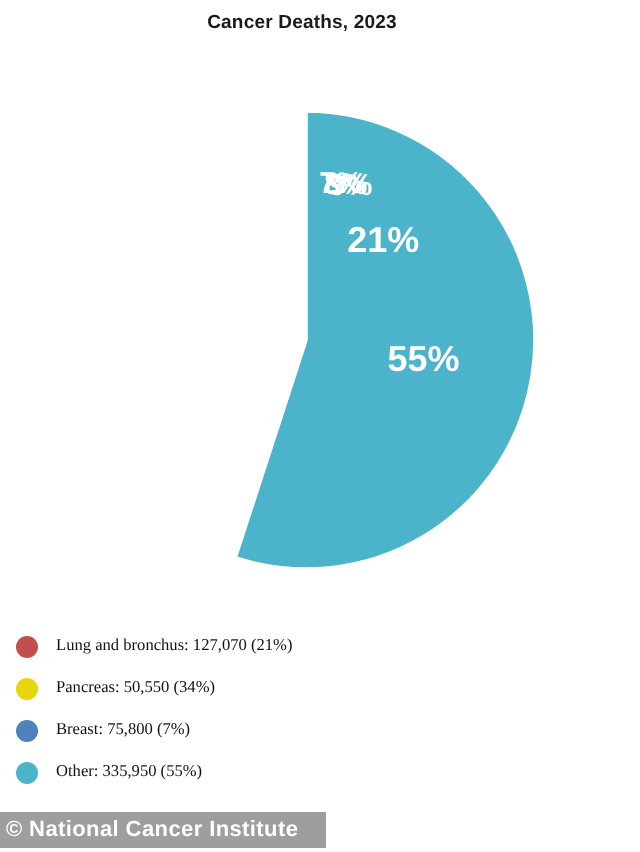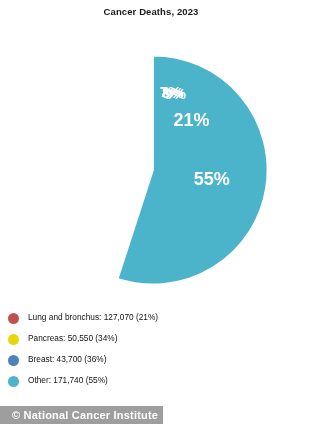--- a/index.html
+++ b/index.html
@@ -50,21 +50,23 @@
   }
 
   #legend {
     position: absolute;
     left: 8px;
     top: 313px;
     width: 290px;
   }
   .legend-row {
     display: flex;
+    align-items: center;
     height: 21px;
+    font-family: Liberation Serif, serif;
   }
   .legend-dot {
     width: 11px;
     height: 11px;
     border-radius: 50%;
     flex: 0 0 auto;
     margin-right: 9px;
   }
   .legend-text {
     font-size: 8.3px;
@@ -75,21 +77,21 @@
 
   #watermark {
     position: absolute;
     left: 0;
     bottom: 2px;
     height: 18px;
     width: 163px;
     background: rgba(120,120,120,0.72);
     display: flex;
     align-items: center;
-    padding-left: 12px;
+    padding-left: 3px;
     box-sizing: border-box;
   }
   #watermark-text {
     font-size: 11px;
     font-weight: bold;
     color: #ffffff;
     letter-spacing: 0.2px;
     line-height: 1;
     white-space: nowrap;
   }
@@ -122,23 +124,23 @@
     <div class="legend-row">
       <span class="legend-dot" style="background: rgb(192, 80, 77);"></span>
       <span class="legend-text">Lung and bronchus: 127,070 (21%)</span>
     </div>
     <div class="legend-row">
       <span class="legend-dot" style="background: rgb(232, 214, 12);"></span>
       <span class="legend-text">Pancreas: 50,550 (34%)</span>
     </div>
     <div class="legend-row">
       <span class="legend-dot" style="background: rgb(79, 129, 189);"></span>
-      <span class="legend-text">Breast: 43,700 (36%)</span>
+      <span class="legend-text">Breast: 75,800 (7%)</span>
     </div>
     <div class="legend-row">
       <span class="legend-dot" style="background: rgb(75, 179, 202);"></span>
-      <span class="legend-text">Other: 171,740 (55%)</span>
+      <span class="legend-text">Other: 335,950 (55%)</span>
     </div>
   </div>
 
 <div id="watermark">
   <span id="watermark-text">© National Cancer Institute</span>
 </div>
 
 </body></html>

